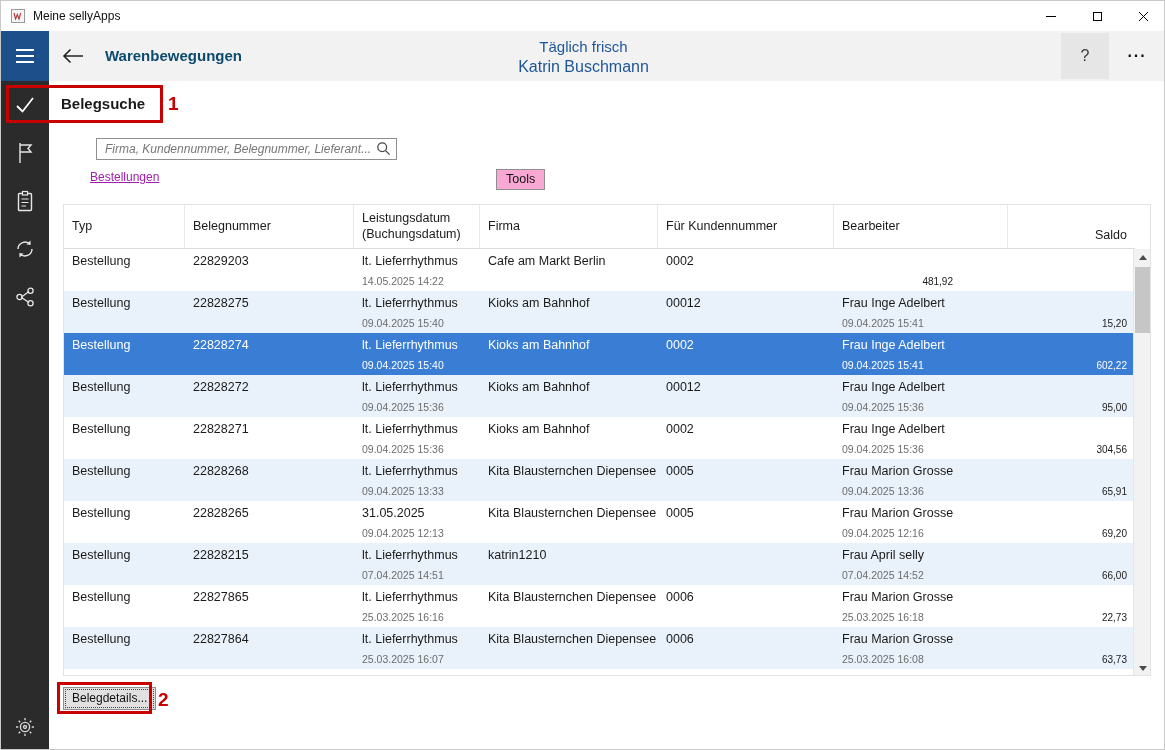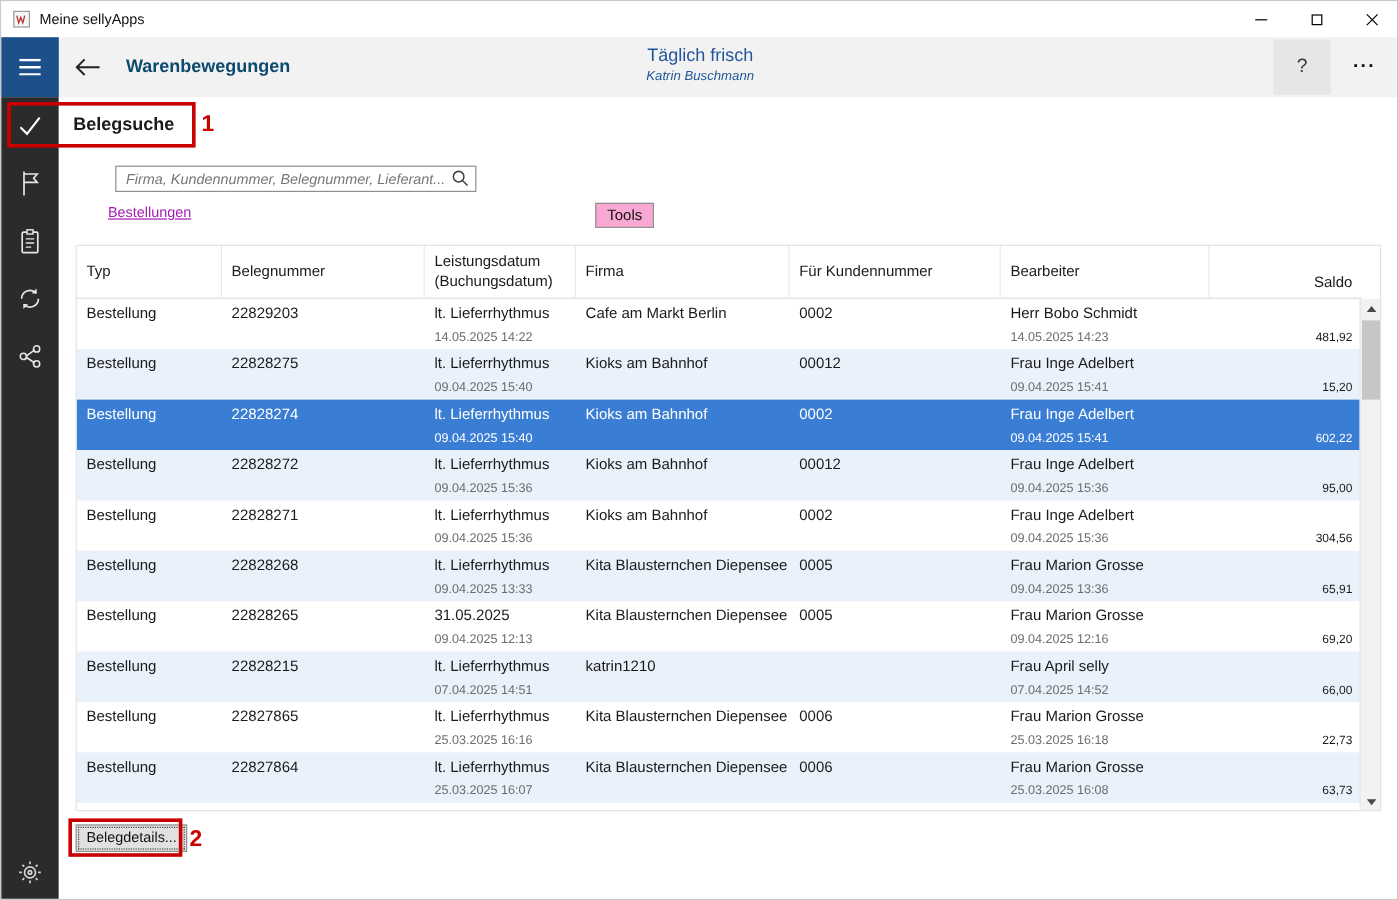--- a/index.html
+++ b/index.html
@@ -16,21 +16,21 @@
   .min-glyph { width:10px; height:1px; background:#000; }
   .max-glyph { width:9px; height:9px; border:1px solid #000; }
 
   
   .appbar { position:absolute; left:0; top:30px; width:1165px; height:50px; background:#f2f2f2; }
   .menu-tile { position:absolute; left:0; top:0; width:48px; height:50px; background:#1d4f8b; display:flex; align-items:center; justify-content:center; }
   .back-btn { position:absolute; left:52px; top:0; width:40px; height:50px; display:flex; align-items:center; justify-content:center; }
   .page-title { position:absolute; left:104px; top:16px; font-size:15px; font-weight:700; color:#0c4a6e; }
   .company-block { position:absolute; left:0; right:0; top:7px; text-align:center; pointer-events:none; }
   .company-name { font-size:15px; color:#1f5699; display:block; }
-  .user-name { font-size:11px; color:#1f5699; display:block; margin-top:3px;font-style:italic; }
+  .user-name { font-size:16px; color:#1f5699; display:block; margin-top:3px; }
   .help-btn { position:absolute; left:1060px; top:2px; width:48px; height:46px; background:#e6e6e6; display:flex; align-items:center; justify-content:center; font-size:16px; color:#3a3a3a; }
   .more-btn { position:absolute; left:1112px; top:2px; width:48px; height:46px; display:flex; align-items:center; justify-content:center; font-size:16px; font-weight:700; color:#111; letter-spacing:1px; }
 
   
   .sidebar { position:absolute; left:0; top:80px; width:48px; height:670px; background:#2b2b2b; }
   .side-icon { position:absolute; left:0; width:48px; height:48px; display:flex; align-items:center; justify-content:center; }
 
   
   .content { position:absolute; left:48px; top:80px; width:1117px; height:670px; background:#fff; }
   .section-title { position:absolute; left:60px; top:94px; font-size:15px; font-weight:700; color:#1a1a1a; }
@@ -210,24 +210,20 @@
     <div class="cell c-datum">
       <span class="primary">lt. Lieferrhythmus</span>
       <span class="secondary">14.05.2025 14:22</span>
     </div>
     <div class="cell c-firma">
             <span class="primary">Cafe am Markt Berlin</span>
           </div>
     <div class="cell c-kunde">
             <span class="primary">0002</span>
           </div>
-    <div class="cell c-bearb">
-      <span class="primary">Herr Bobo Schmidt</span>
-      <span class="secondary">14.05.2025 14:23</span>
-    </div>
     <div class="cell c-saldo">
             <span class="saldo">481,92</span>
           </div>
   </div>
         <div class="trow">
     <div class="cell c-typ">
             <span class="primary">Bestellung</span>
           </div>
     <div class="cell c-beleg">
             <span class="primary">22828275</span>

